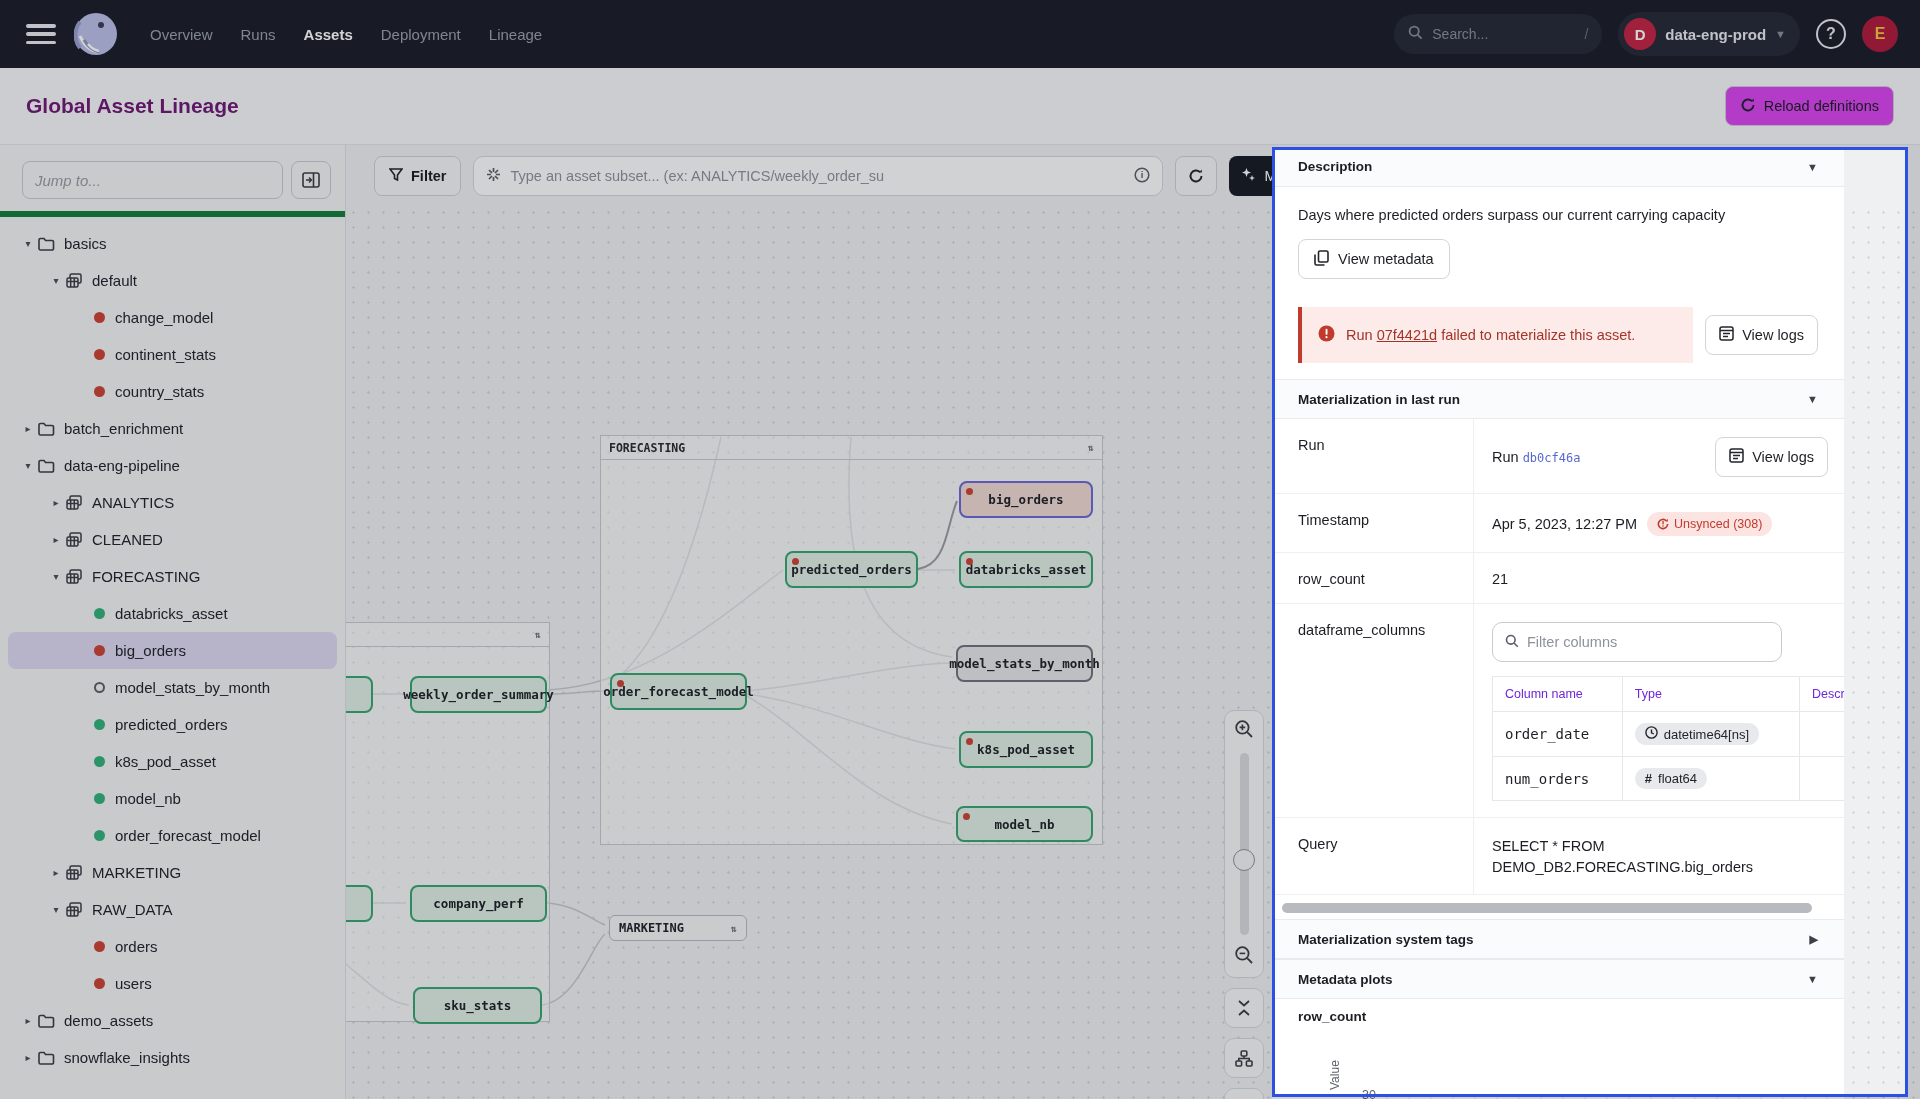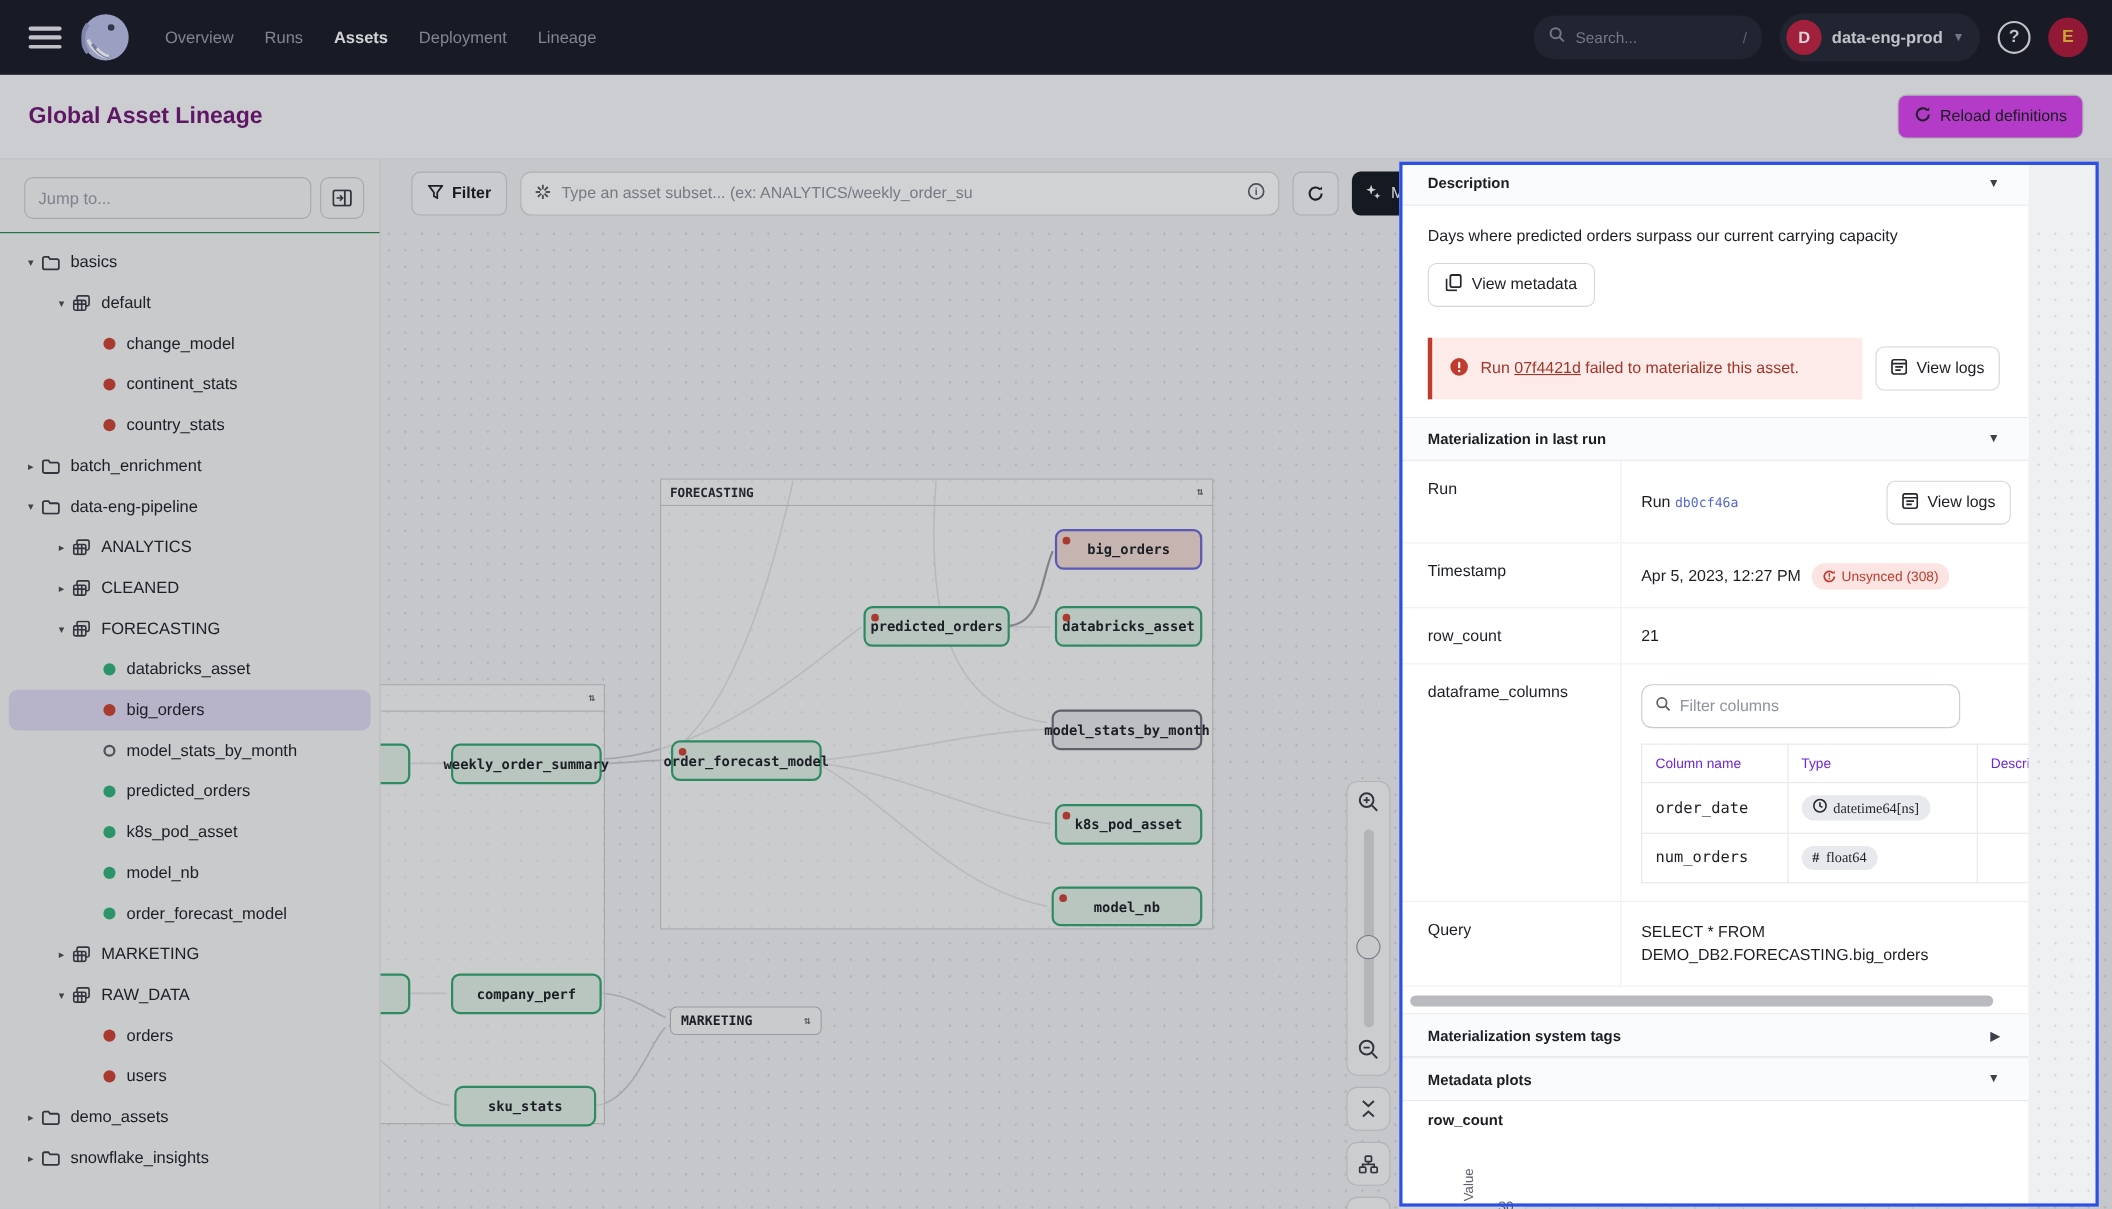--- a/index.html
+++ b/index.html
@@ -35,21 +35,21 @@
   
   .page-header { position:absolute; left:0; top:68px; width:1920px; height:77px; background:#f6f7f9;
     border-bottom:1px solid #e2e4e8; display:flex; align-items:center; padding:0 26px; }
   .page-title { font-size:21px; font-weight:bold; color:#701a75; }
   .reload-btn { margin-left:auto; height:40px; border:1px solid #ced1d6; border-radius:8px; background:#d946ef;
     display:flex; align-items:center; gap:8px; padding:0 14px; font-size:14.5px; cursor:pointer; }
 
   
   .sidebar { position:absolute; left:0; top:145px; width:346px; height:954px; background:#f2f3f5;
     border-right:1px solid #dcdee2; }
-  .jump-row { display:flex; gap:8px; padding:16px 14px 12px 22px; border-bottom:1px solid #15803d; }
+  .jump-row { display:flex; gap:8px; padding:16px 14px 12px 22px; border-bottom:6px solid #15803d;font-style:italic; }
   .jump-input { flex:1; height:38px; border:1px solid #c8cbd1; border-radius:8px; background:transparent;
     color:#979ca6; font-size:15px; display:flex; align-items:center; padding:0 12px; }
   .collapse-btn { width:40px; height:38px; border:1px solid #c8cbd1; border-radius:8px; display:flex;
     align-items:center; justify-content:center; cursor:pointer; }
   .tree { padding-top:8px; }
   .tree-row { height:37px; display:flex; align-items:center; font-size:15px; color:#23252c;
     cursor:pointer; margin:0 8px; border-radius:8px; padding-left:10px; position:relative; }
   .tree-row.sel { background:#ddd8f1; }
   .caret { width:20px; font-size:10px; color:#4c4f57; flex:none; text-align:center; }
   .t-icon { width:26px; flex:none; display:flex; align-items:center; }
@@ -120,21 +120,21 @@
   .kv-val { flex:1; padding:18px 16px 16px 18px; display:flex; align-items:flex-start; }
   .run-id { color:#5568cf; font-family:"DejaVu Sans Mono", monospace; font-size:12px; }
   .badge-unsynced { background:#fbe4e1; color:#bf3b2e; border-radius:12px; font-size:12.5px; height:24px;
     display:inline-flex; align-items:center; gap:5px; padding:0 10px; margin-left:10px; }
   .filter-input { width:290px; height:40px; border:1px solid #c8cbd1; border-radius:10px; display:flex;
     align-items:center; gap:8px; padding:0 12px; color:#8d929c; }
   .cols-table { margin-top:14px; border:1px solid #e6e7ea; border-radius:4px; width:412px;
     border-collapse:collapse; font-size:13px; }
   .cols-table th { color:#6d28d9; font-weight:normal; text-align:left; padding:10px 12px;
     border:1px solid #e6e7ea; font-size:12.5px; }
-  .cols-table td { border:1px solid #e6e7ea; padding:11px 12px;font-family:Liberation Serif, serif; }
+  .cols-table td { border:1px solid #e6e7ea; padding:11px 12px; }
   .cols-table td.cname { font-family:"DejaVu Sans Mono", monospace; font-size:14px; }
   .type-pill { background:#e8e9ec; border-radius:12px; display:inline-flex; align-items:center; gap:6px;
     padding:3px 10px; font-size:13px; color:#23252b; }
   .hscroll { margin:8px 10px 6px; height:10px; }
   .hscroll .thumb { width:96%; height:10px; background:#b8babf; border-radius:6px; }
   .plot-title { font-size:13.5px; font-weight:bold; padding:10px 26px 0; }
   .chart-wrap { position:relative; height:122px; margin-top:2px; }
   .chart-wrap .ylab { position:absolute; left:56px; top:64px; transform:rotate(-90deg); transform-origin:left top;
     font-size:12px; color:#5b5f67; }
 

